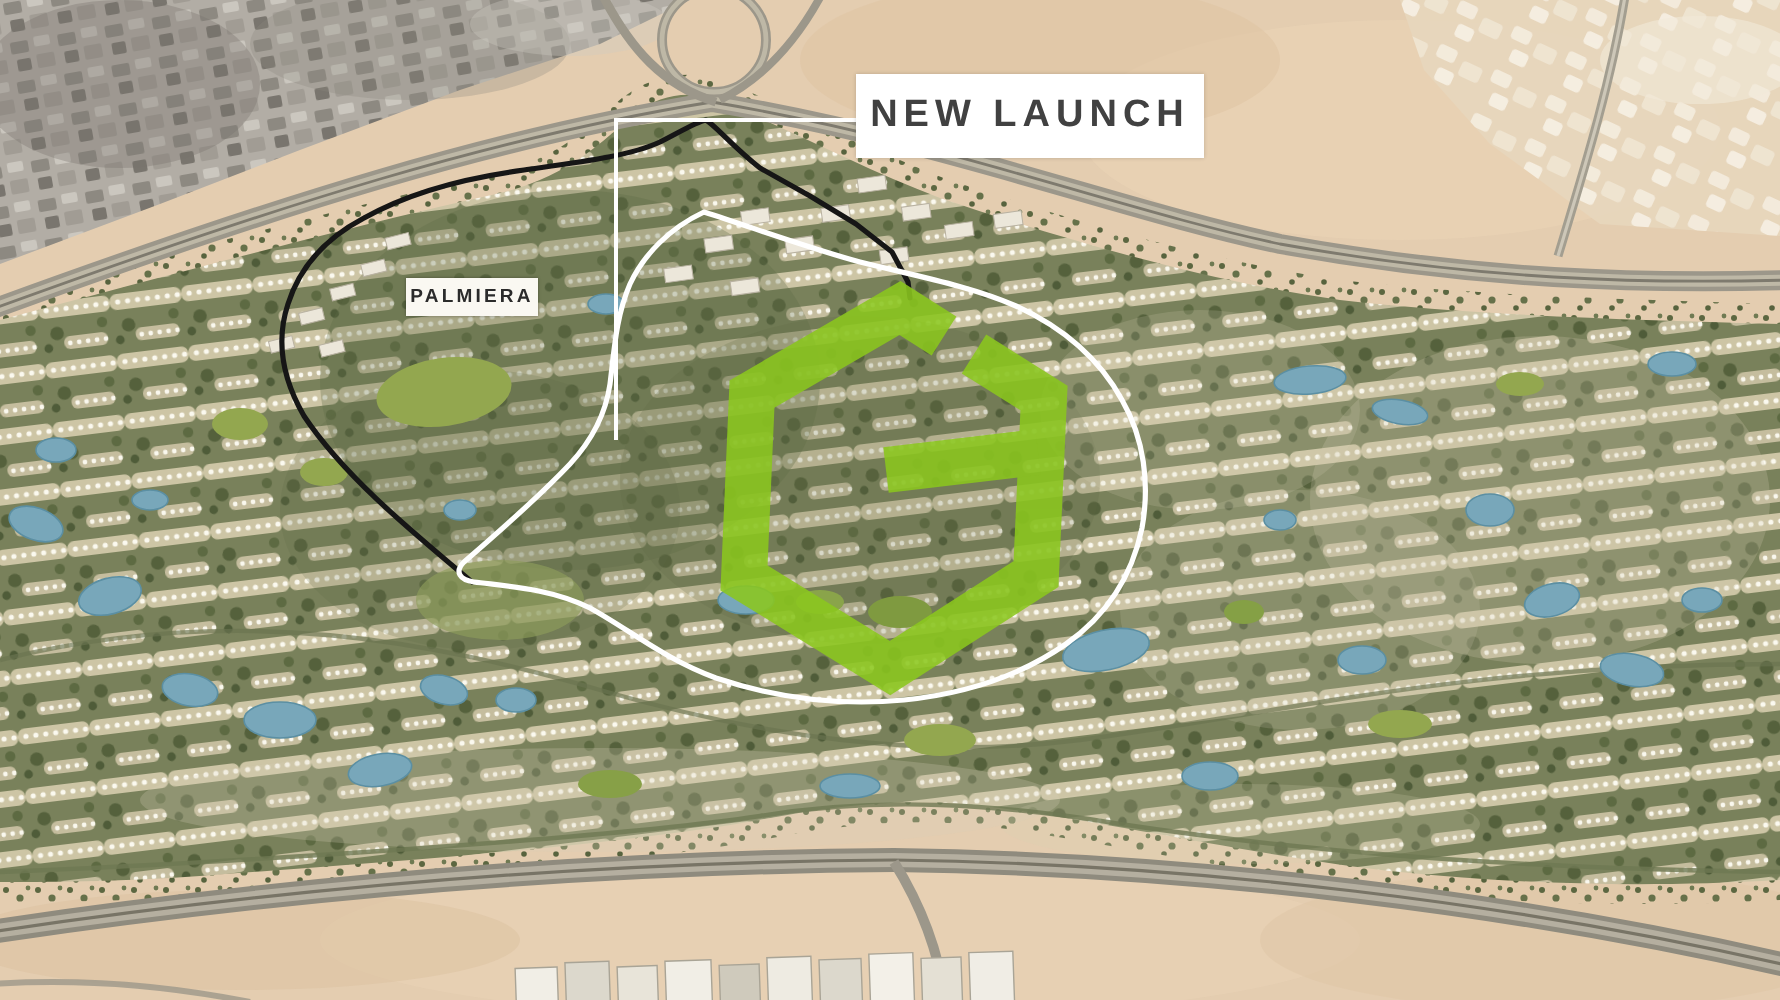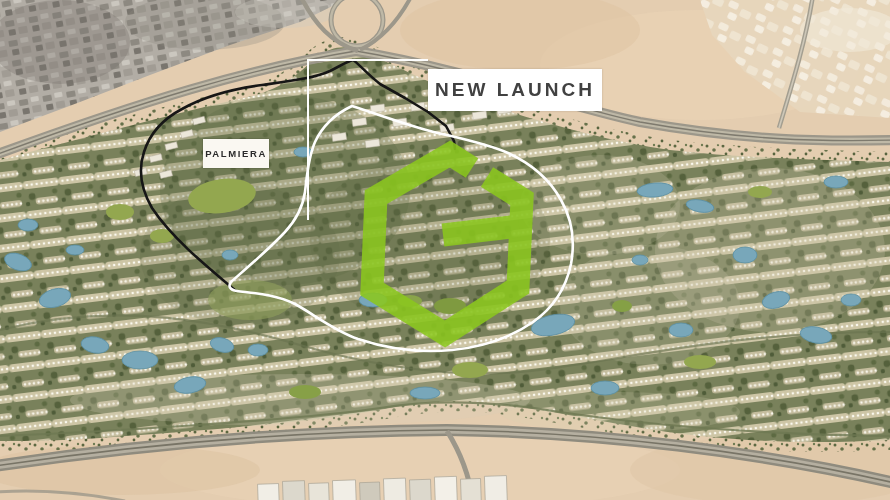--- a/index.html
+++ b/index.html
@@ -9,24 +9,24 @@
     background:#e4cdb0;
   }
   .stage svg{position:absolute;left:0;top:0;display:block;}
   .map-label{
     position:absolute;display:flex;align-items:center;justify-content:center;
     background:#ffffff;color:#414141;font-weight:bold;
     box-shadow:0 0 2px rgba(0,0,0,.18);
   }
   .label-new-launch{
     left:428px;top:37px;width:174px;height:42px;
-    font-size:19px;letter-spacing:3px;margin-top:32px;
+    font-size:19px;letter-spacing:3px;
   }
   .label-palmiera{
-    left:203px;top:139px;width:66px;height:29px;
+    left:203px;top:139px;width:66px;height:19px;
     font-size:9.5px;letter-spacing:1.6px;color:#2b2b2b;background:#faf8f2;
     box-shadow:0 0 1.5px rgba(0,0,0,.35);
   }
 </style>
 </head>
 <body>
 
 <div class="stage">
 
   <svg width="890" height="500" viewBox="0 0 890 500" aria-hidden="true">

